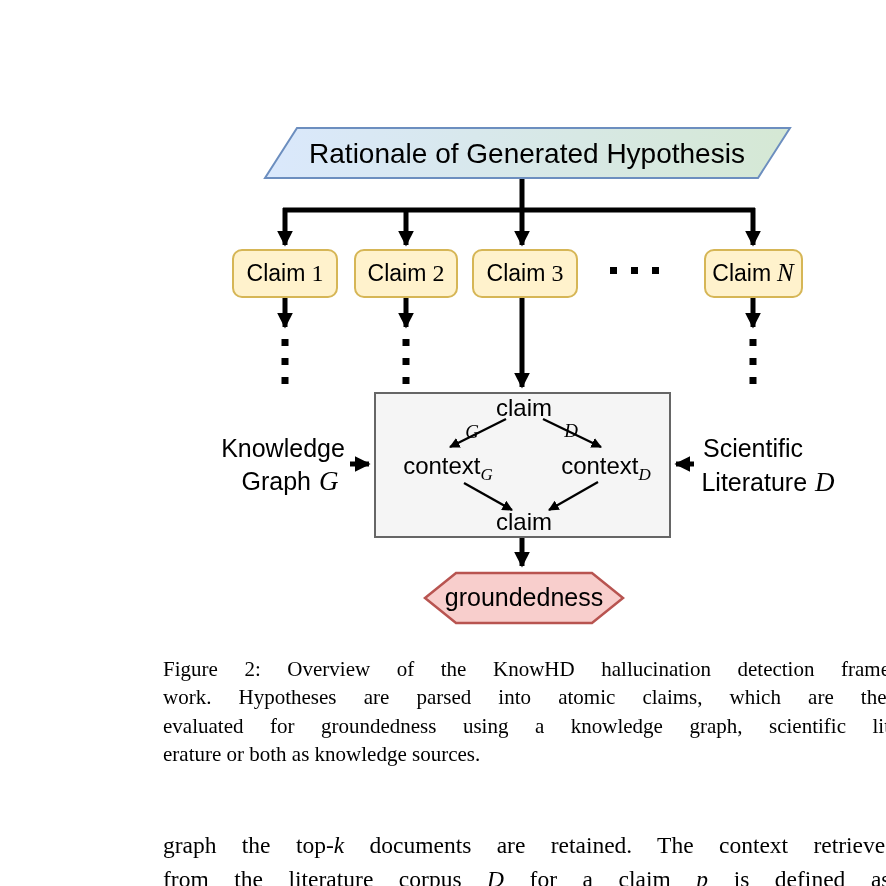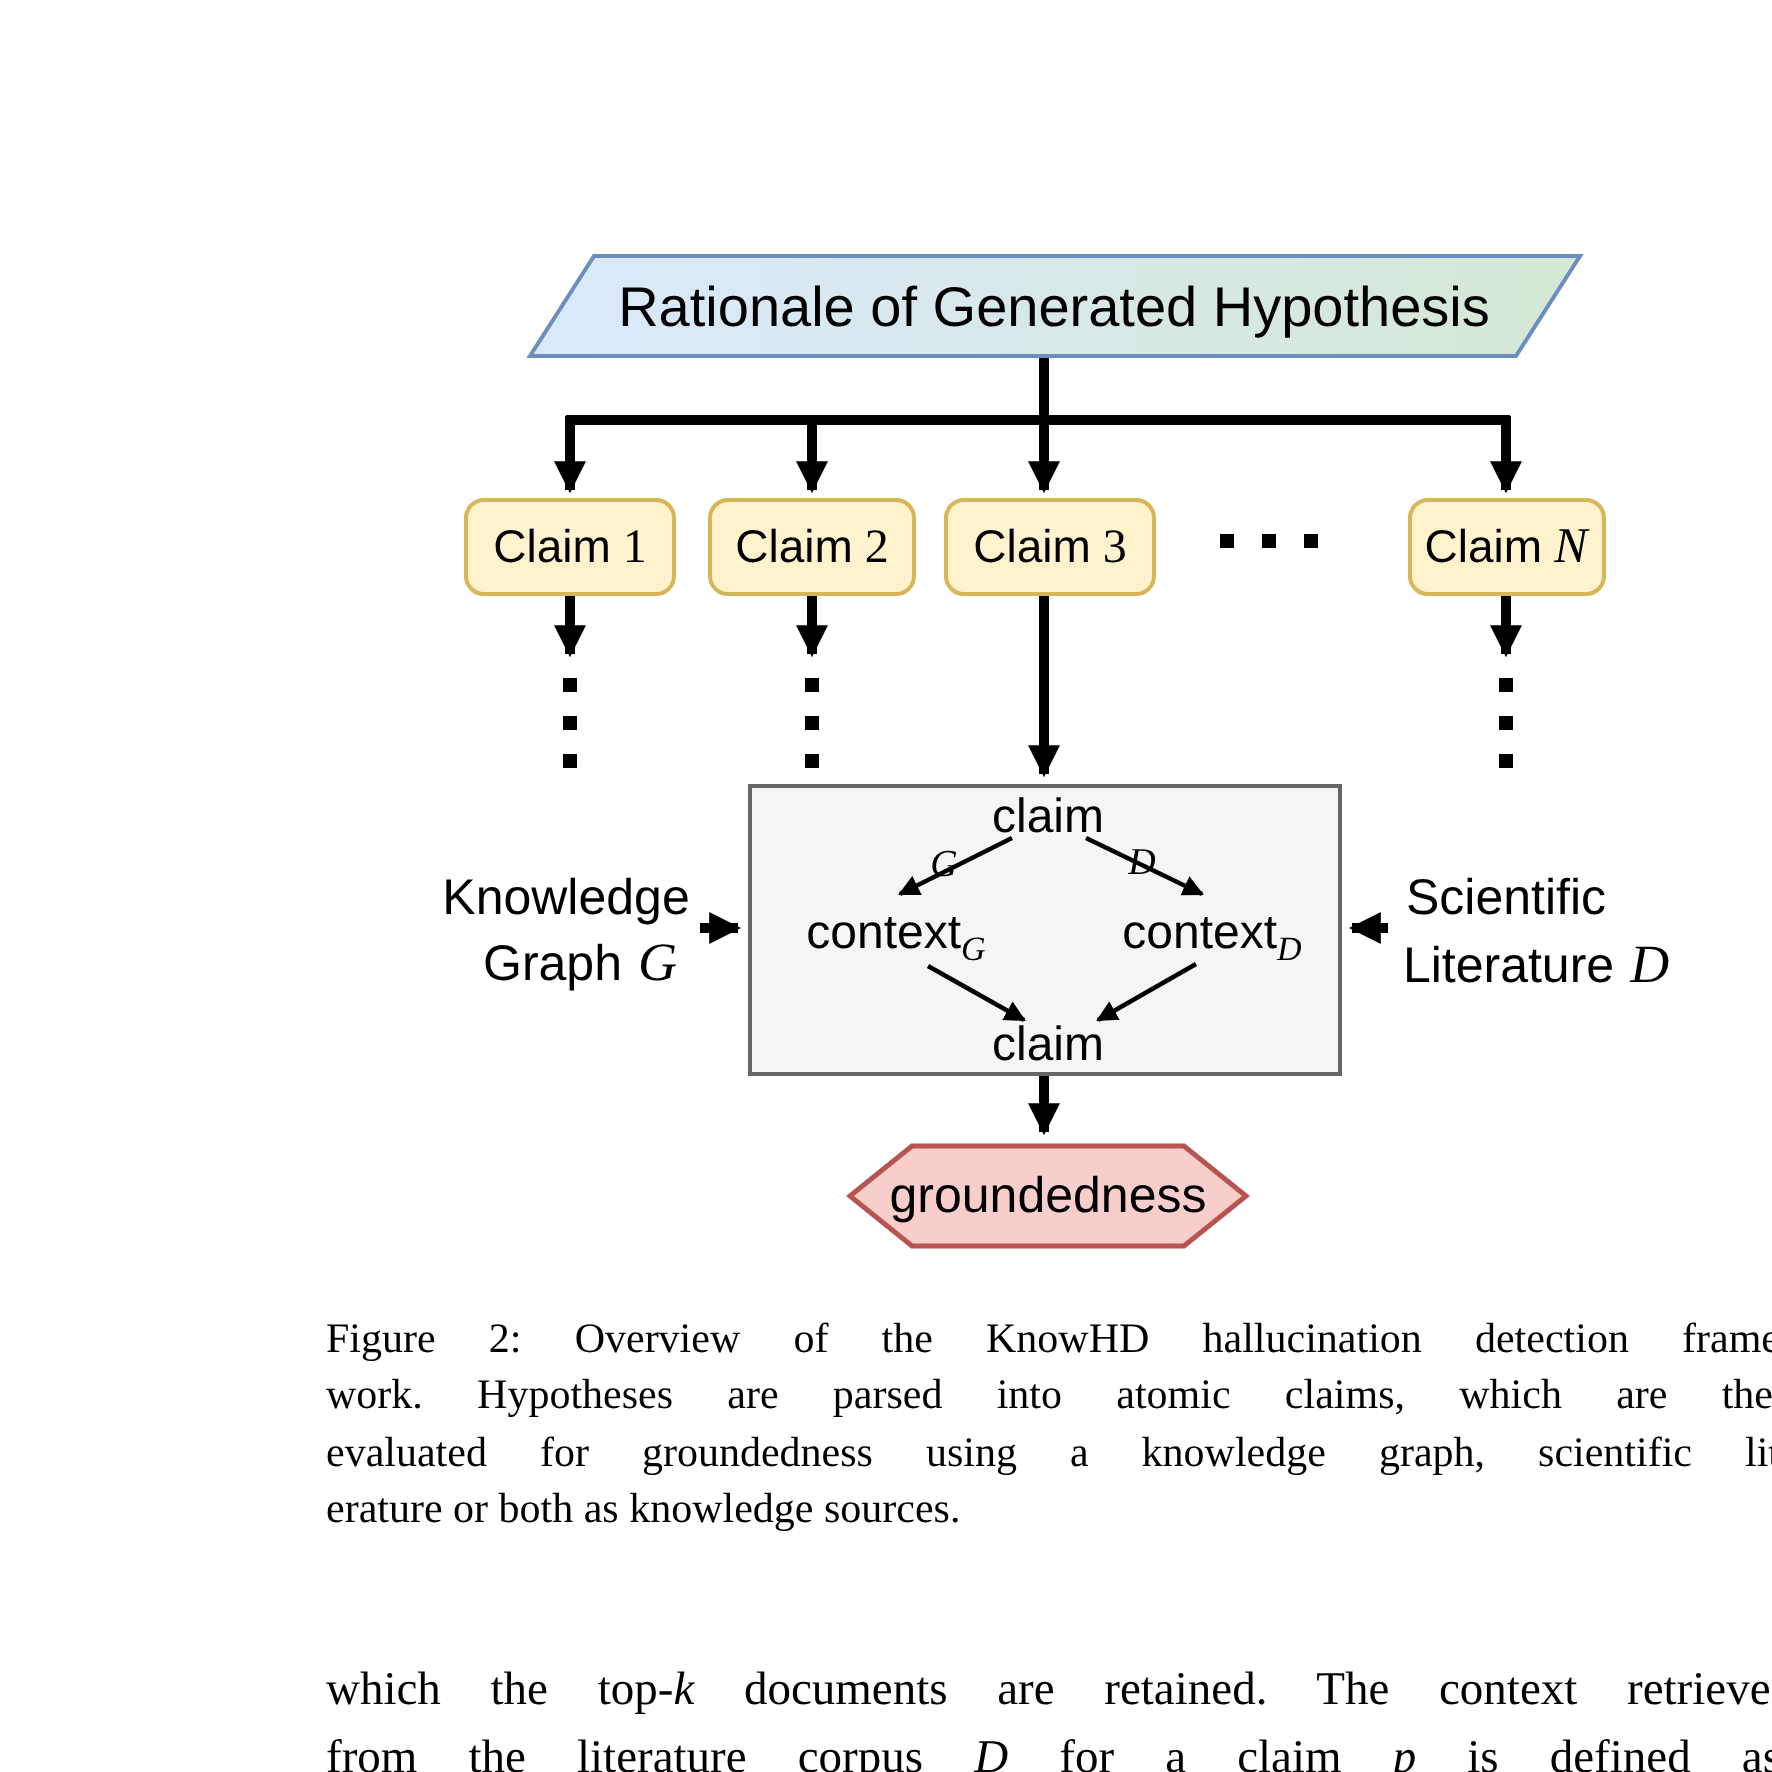--- a/index.html
+++ b/index.html
@@ -118,17 +118,17 @@
   </svg>
 
   <div class="caption">
     <div class="just">Figure 2: Overview of the KnowHD hallucination detection frame-</div>
     <div class="just">work. Hypotheses are parsed into atomic claims, which are then</div>
     <div class="just">evaluated for groundedness using a knowledge graph, scientific lit-</div>
     <div>erature or both as knowledge sources.</div>
   </div>
 
   <div class="bodytext">
-    <div class="just"><span>which the top-</span><span class="it">k</span><span> documents are retained. The context retrieved</span></div>
+    <div class="just"><span>graph the top-</span><span class="it">k</span><span> documents are retained. The context retrieved</span></div>
     <div class="just"><span>from the literature corpus </span><span class="mathcal">D</span><span> for a claim </span><span class="it">p</span><span> is defined as:</span></div>
   </div>
 
 </div>
 
 </body></html>

